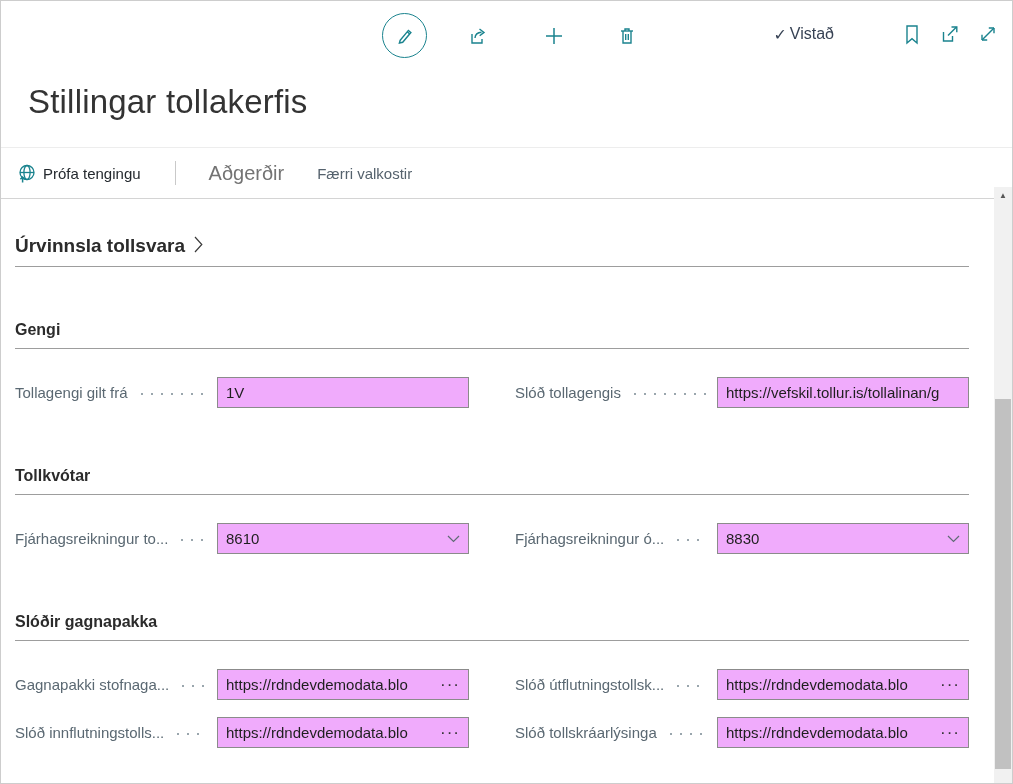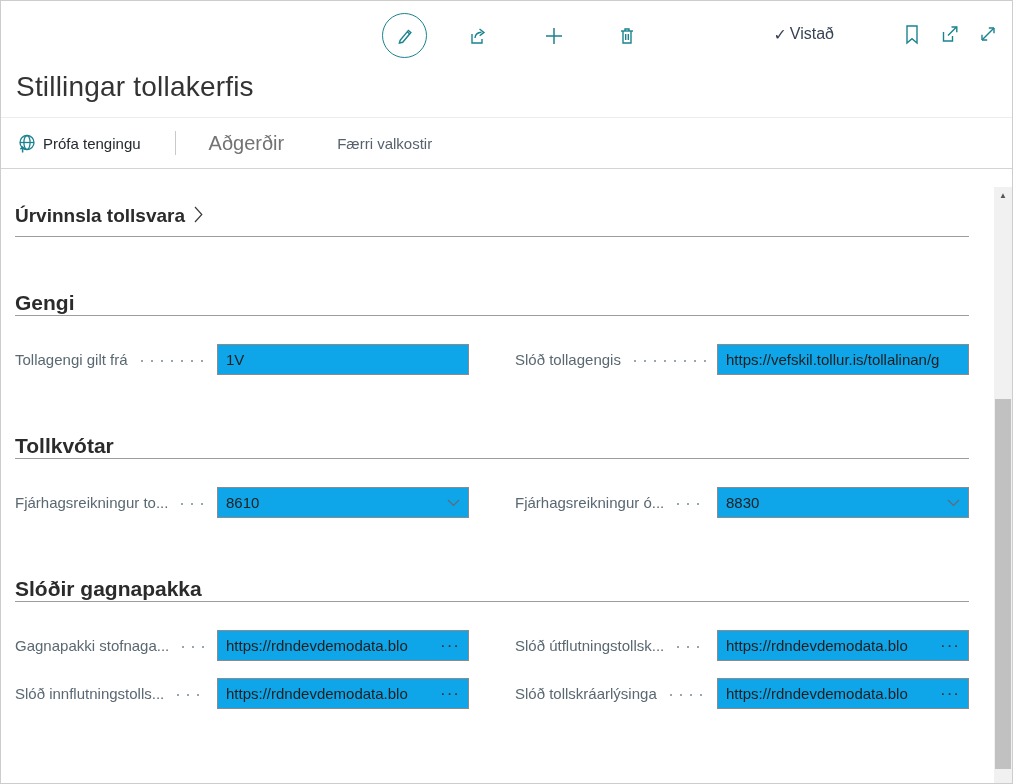--- a/index.html
+++ b/index.html
@@ -15,53 +15,53 @@
   .icon-btn { width:24px; height:24px; display:flex; align-items:center; justify-content:center; cursor:pointer; }
   .pencil-circle {
     width:45px; height:45px; border:1.5px solid #1a838e; border-radius:50%;
     display:flex; align-items:center; justify-content:center; cursor:pointer;
   }
   .ml39{margin-left:39px}.ml52{margin-left:52px}.ml49{margin-left:49px}
   .right-icons { position:absolute; right:12px; top:21px; display:flex; align-items:center; gap:14px; color:#1a838e; }
   .saved { display:flex; align-items:center; color:#374254; font-size:16px; margin-right:52px; gap:3px; }
   
   .page-title {
-    margin:0; padding:0 0 14px 15px; font-size:28px; font-weight:300; color:#333;
+    margin:12px; padding:0 0 14px 15px; font-size:33px; font-weight:300; color:#333;
     letter-spacing:0.2px;
   }
   .hairline { height:1px; background:#ededed; }
   
   .action-bar { height:51px; display:flex; align-items:center; padding:0 16px; border-bottom:1px solid #d4d4d4; }
   .ab-item { display:flex; align-items:center; font-size:15px; color:#24292e; cursor:pointer; }
   .ab-item .lbl { margin-left:6px; }
   .ab-sep { width:1px; height:24px; background:#c9c9c9; margin:0 33px 0 34px; }
   .ab-plain { font-size:20px; color:#737373; cursor:pointer; }
-  .ab-muted { font-size:15px; color:#55626d; cursor:pointer; margin-left:53px; }
+  .ab-muted { font-size:15px; color:#55626d; cursor:pointer; margin-left:33px; }
   
   .content { padding:36px 43px 0 14px; }
   .collapsed-section {
     display:flex; align-items:flex-start; gap:8px;
     font-size:19px; font-weight:700; color:#2b2b2b;
     padding-bottom:9px; border-bottom:1px solid #9d9d9d; margin-bottom:54px; cursor:pointer;
   }
   .group-header {
-    font-size:21px; font-weight:700; color:#2b2b2b;
-    border-bottom:1px solid #9d9d9d;
+    font-size:16px; font-weight:700; color:#2b2b2b;
+    padding-bottom:9px; border-bottom:1px solid #9d9d9d;
   }
   .fieldgrid { display:grid; grid-template-columns:1fr 1fr; column-gap:46px; row-gap:15px; margin-top:27px; }
   .mb58 { margin-bottom:58px; }
   .field { display:flex; align-items:center; height:33px; }
   .flabel { color:#5a6872; font-size:15px; white-space:nowrap; overflow:hidden; flex:0 1 auto; }
   .leader {
     flex:1 1 0; min-width:6px; height:4px; margin:2px 10px 0 9px;
     background-image:radial-gradient(circle,#9aa6ad 1.3px,transparent 1.5px);
     background-size:10px 4px; background-repeat:repeat-x; background-position:left center;
   }
   .control {
-    flex:0 0 252px; height:31px; border:1px solid #8b8b8b; background:#0ea5e9;
+    flex:0 0 252px; height:31px; border:1px solid #8b8b8b; background:#f0abfc;
     display:flex; align-items:center; padding:0 8px; font-size:15px; color:#1f1f1f; cursor:text;
   }
   .control .value { flex:1 1 auto; white-space:nowrap; overflow:hidden; }
   .combo-chev { flex:0 0 auto; display:flex; align-items:center; padding-left:6px; cursor:pointer; color:#5f6c75; }
   .assist { flex:0 0 auto; font-size:17px; color:#333; letter-spacing:1px; line-height:1; padding-left:7px; cursor:pointer; }
   
   .scrollbar { position:absolute; top:186px; right:0; bottom:0; width:18px; background:#f1f1f1; }
   .scroll-up { height:17px; display:flex; align-items:center; justify-content:center; font-size:8px; color:#565656; cursor:pointer; }
   .scroll-thumb { position:absolute; left:1px; width:16px; top:212px; height:370px; background:#c1c1c1; cursor:grab; }
   svg { display:block; }

